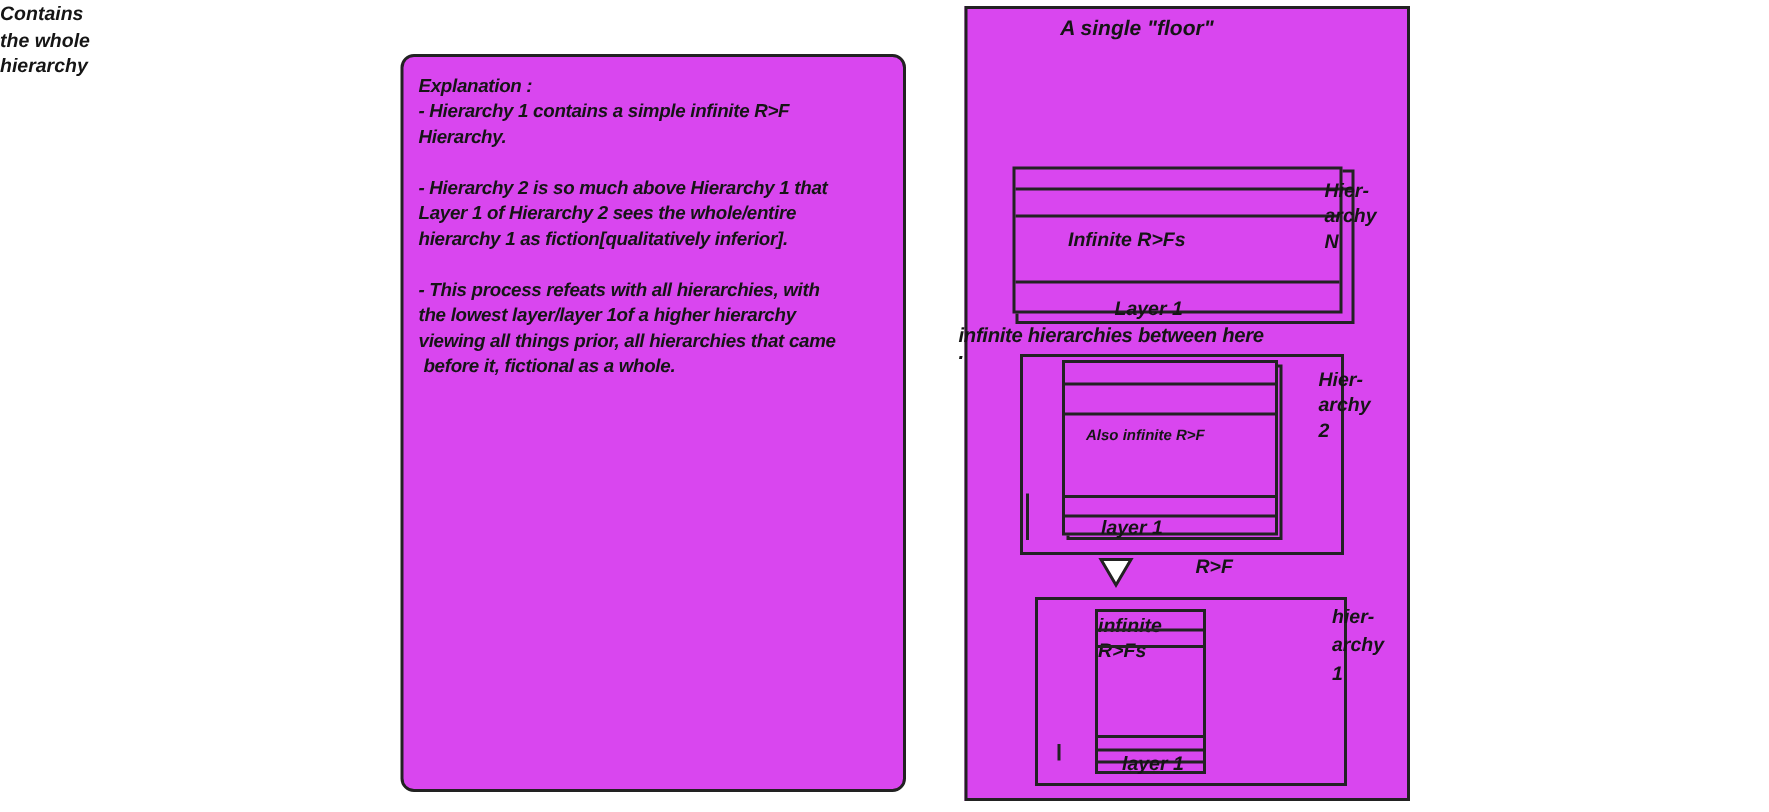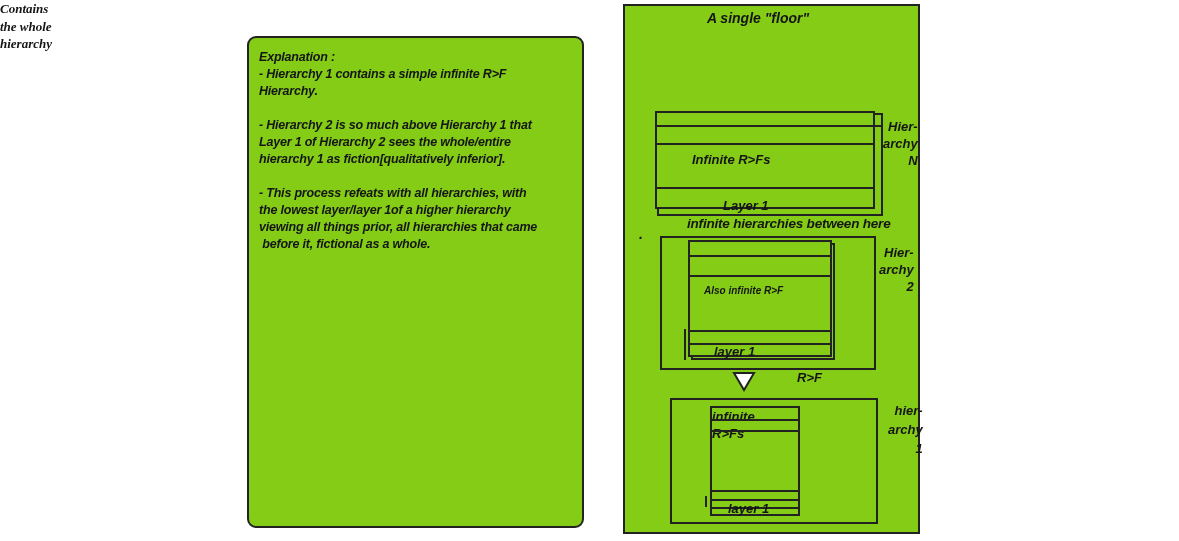--- a/index.html
+++ b/index.html
@@ -1,20 +1,20 @@
 <!DOCTYPE html>
 <html><head>
 <meta charset="utf-8">
 <style>
   html,body{margin:0;padding:0;background:#ffffff;}
   #canvas{
     position:relative;width:1179px;height:541px;background:#ffffff;overflow:hidden;
     font-family:"Liberation Sans",sans-serif;font-weight:bold;font-style:italic;color:#151515;
   }
-  .box{position:absolute;border:2px solid #222222;background:#84cc16;box-sizing:border-box;}
+  .box{position:absolute;border:2px solid #222222;background:#d946ef;box-sizing:border-box;margin-left:20px;}
   .hline{position:absolute;left:0;right:0;height:2px;background:#222222;}
   .vtick{position:absolute;width:2px;background:#222222;}
   .txt{position:absolute;white-space:pre;}
 
   
   .expl-box{left:247px;top:36px;width:337px;height:492px;border-radius:9px;}
   .expl-text{position:absolute;left:10px;top:11px;font-size:12.5px;line-height:17px;
              letter-spacing:-0.2px;white-space:pre;}
 
   
@@ -22,24 +22,24 @@
   .floor-title{left:623px;top:10px;width:270px;text-align:center;font-size:14px;}
 
   
   .hn-shadow{left:657px;top:113px;width:226px;height:103px;}
   .hn-box{left:655px;top:111px;width:220px;height:98px;}
   .hn-line1{top:12px;right:-9px;}
   .hn-line2{top:30px;}
   .hn-line3{top:74px;}
   .hn-body{left:35px;top:39px;font-size:13px;}
   .hn-layer{left:66px;top:85px;font-size:13px;}
-  .side-label{position:absolute;font-size:13px;line-height:17px;white-space:pre-line;text-align:right;}
+  .side-label{position:absolute;font-size:13px;line-height:17px;white-space:pre-line;}
   .hn-label{left:883px;top:118px;}
 
-  .between-note{left:639px;top:216px;font-size:13.5px;letter-spacing:-0.2px;margin-left:48px;}
+  .between-note{left:639px;top:216px;font-size:13.5px;letter-spacing:-0.2px;}
   .period-mark{left:639px;top:226px;font-size:14px;}
 
   
   .h2-outer{left:660px;top:236px;width:216px;height:134px;}
   .h2-shadow{left:691px;top:243px;width:144px;height:117px;}
   .h2-stack{left:688px;top:240px;width:144px;height:117px;}
   .h2-line1{top:13px;}
   .h2-line2{top:33px;}
   .h2-line3{top:88px;}
   .h2-line4{top:101px;}
@@ -47,30 +47,30 @@
   .h2-body{left:14px;top:43px;font-size:10px;}
   .h2-layer{left:24px;top:102px;font-size:13px;}
   .h2-label{left:879px;top:244px;}
 
   
   .tri{position:absolute;left:732px;top:371px;}
   .arrow-label{left:797px;top:370px;font-size:13px;}
 
   
   .h1-outer{left:670px;top:398px;width:208px;height:126px;}
-  .h1-stack{left:710px;top:406px;width:90px;height:110px;}
+  .h1-stack{left:710px;top:406px;width:74px;height:110px;}
   .h1-line1{top:11px;}
   .h1-line2{top:22px;}
   .h1-line3{top:82px;}
   .h1-line4{top:91px;}
   .h1-line5{top:99px;}
   .h1-tick{left:705px;top:496px;height:11px;}
   .h1-body{left:12px;top:31px;font-size:13px;line-height:17px;white-space:pre-line;}
   .h1-layer{left:16px;top:93px;font-size:13px;}
-  .h1-note{left:810px;top:406px;font-size:13px;line-height:17.5px;white-space:pre-line;font-family:Liberation Serif, serif;}
+  .h1-note{left:810px;top:406px;font-size:13px;line-height:17.5px;white-space:pre-line;}
   .h1-label{left:888px;top:401px;line-height:19px;}
 </style>
 </head>
 <body>
 
 <div id="canvas">
 
   <div class="box expl-box">
     <div class="expl-text">Explanation :
 - Hierarchy 1 contains a simple infinite R&gt;F

